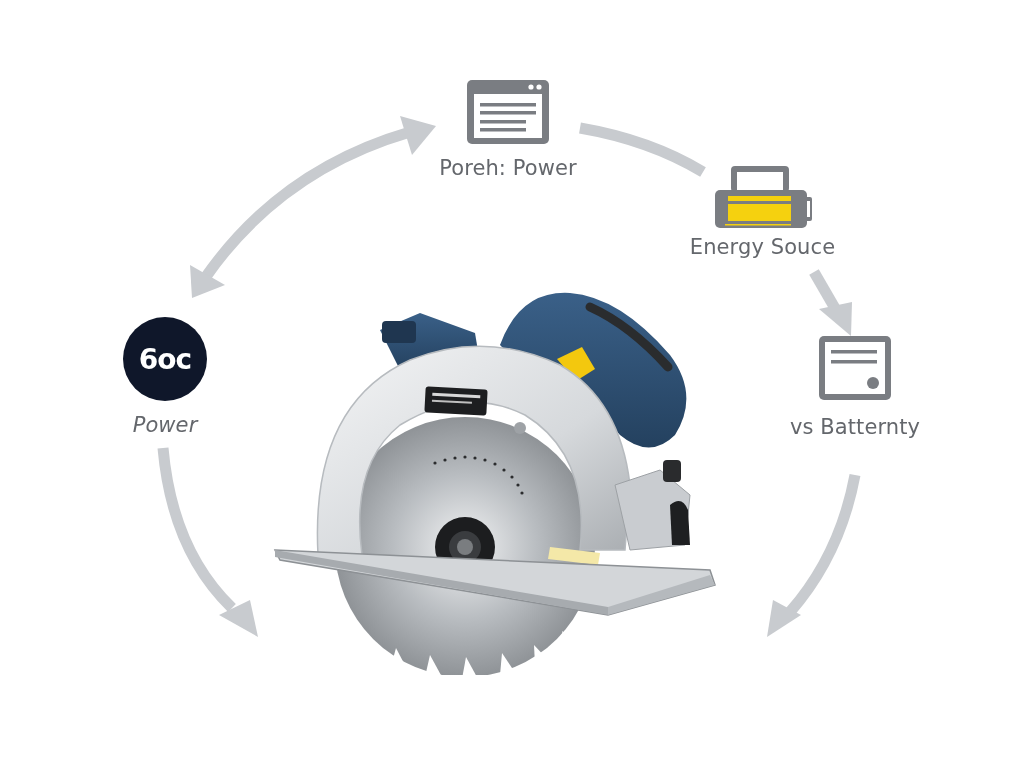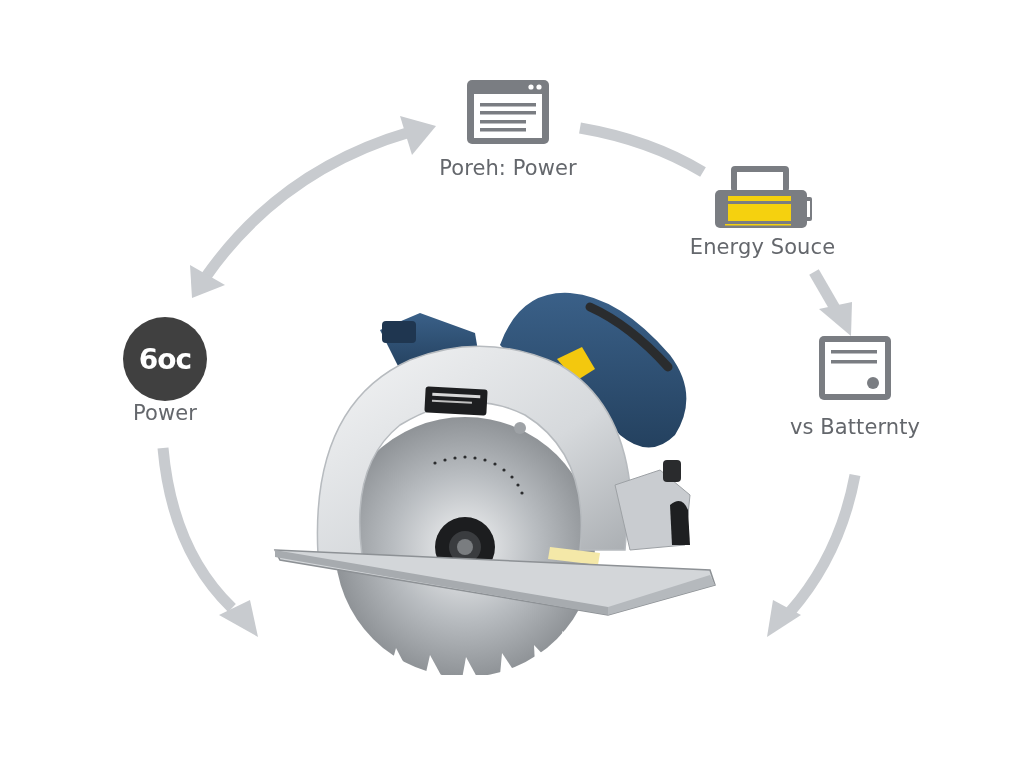--- a/index.html
+++ b/index.html
@@ -72,24 +72,24 @@
     <rect x="4" y="4" width="72" height="64" rx="5" fill="#7a7d82"></rect>
     <rect x="10" y="10" width="60" height="52" fill="#ffffff"></rect>
     <rect x="16" y="18" width="46" height="3.5" fill="#7a7d82"></rect>
     <rect x="16" y="28" width="46" height="3.5" fill="#7a7d82"></rect>
     <circle cx="58" cy="51" r="6" fill="#7a7d82"></circle>
   </svg>
   <div class="label" style="margin-top:11px;">vs Batternty</div>
 </div>
 
 <div class="node" style="left:100px; top:317px; width:130px;">
-  <div style="width:84px; height:84px; border-radius:50%; background:#404040; display:flex; align-items:center; justify-content:center;">
+  <div style="width:84px; height:84px; border-radius:50%; background:#0f172a; display:flex; align-items:center; justify-content:center;">
     <span style="color:#ffffff; font-weight:bold; font-size:28px; font-family:'DejaVu Sans', sans-serif; letter-spacing:-1px;">6oc</span>
   </div>
-  <div class="label" style="">Power</div>
+  <div class="label" style="margin-top:12px;font-style:italic;">Power</div>
 </div>
 
 <svg class="saw" viewBox="0 0 450 390">
   <defs>
     <radialGradient id="bladeG" cx="50%" cy="50%" r="50%">
       <stop offset="0%" stop-color="#f2f3f4"></stop>
       <stop offset="55%" stop-color="#b9bdc1"></stop>
       <stop offset="100%" stop-color="#8f9397"></stop>
     </radialGradient>
     <linearGradient id="guardG" x1="0" y1="0" x2="1" y2="1">

